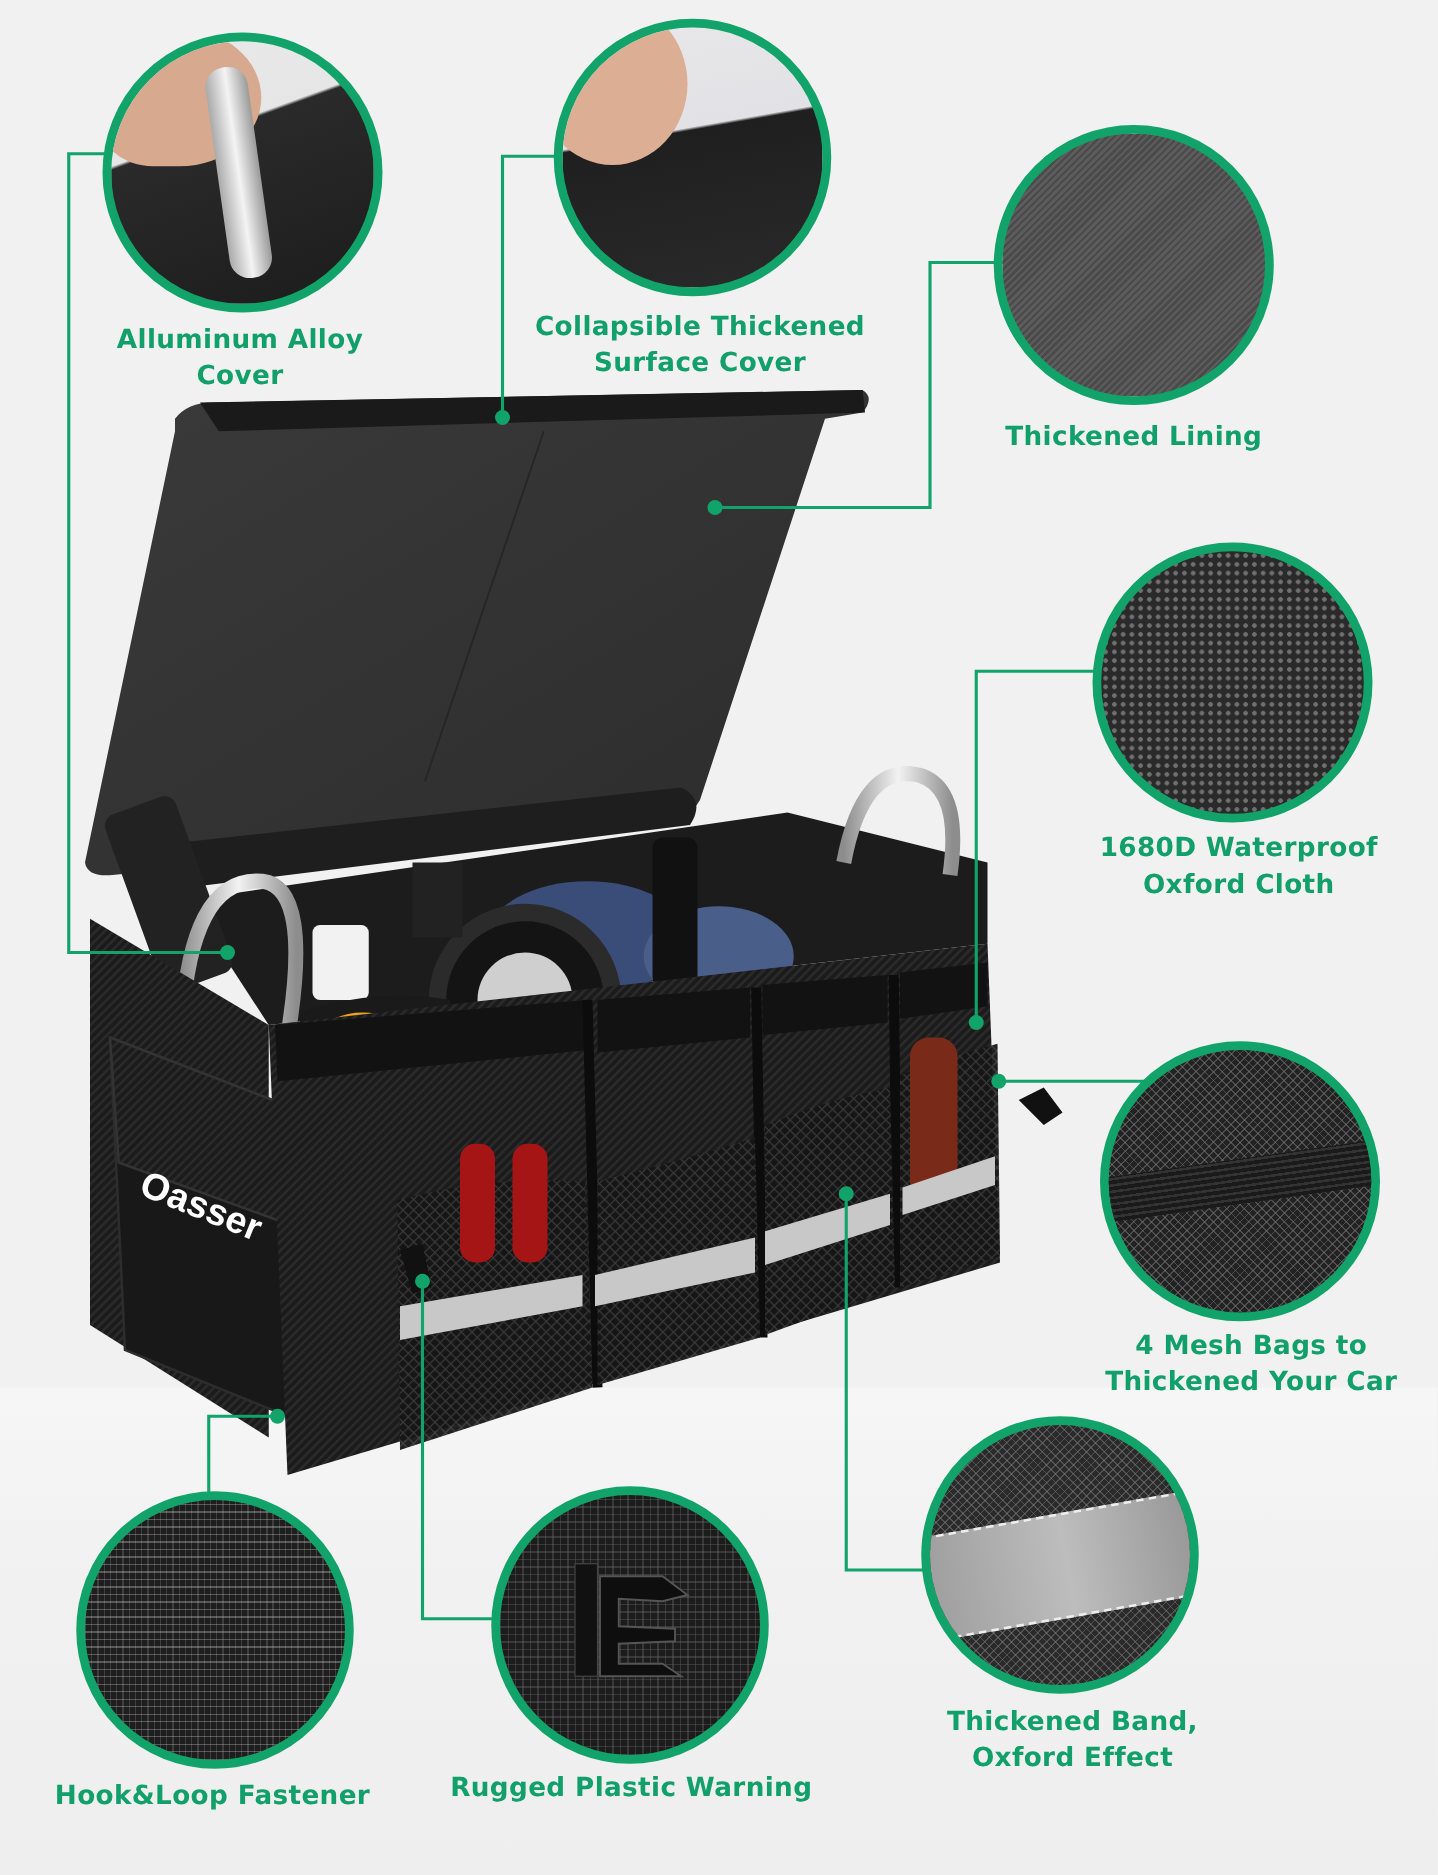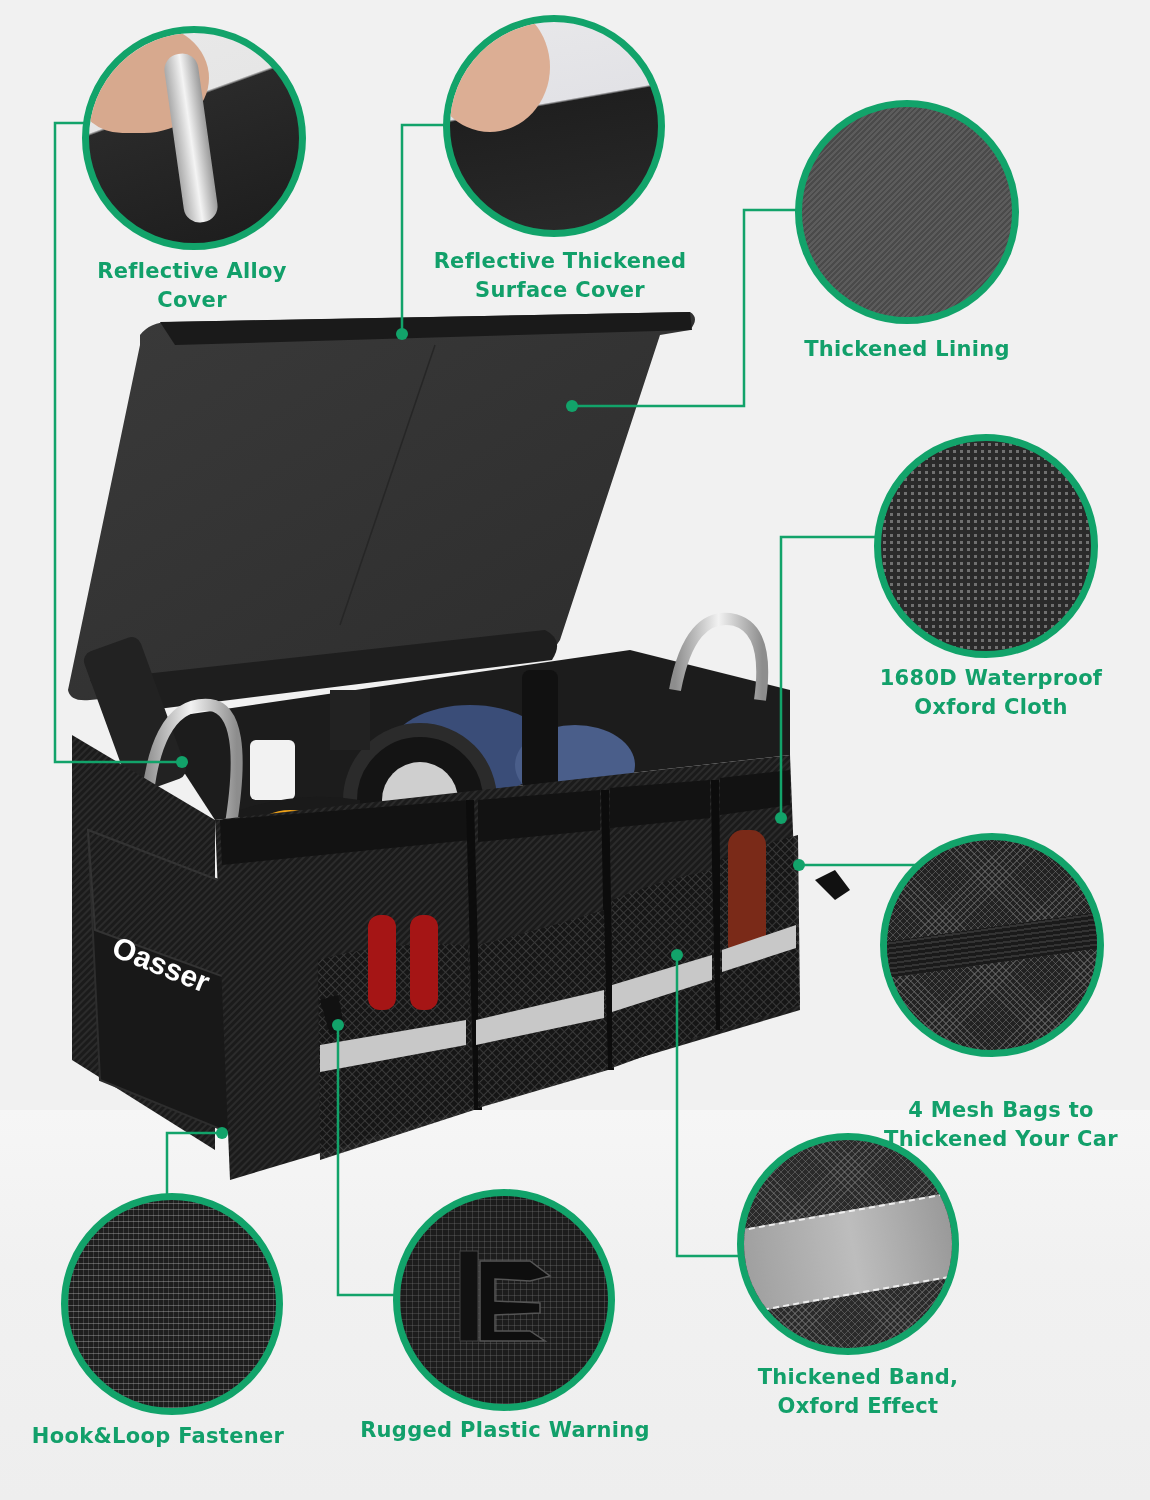--- a/index.html
+++ b/index.html
@@ -223,39 +223,39 @@
   <svg class="buckle-shape" viewBox="0 0 120 110">
     <rect x="10" y="10" width="18" height="90" fill="#111" stroke="#444"></rect>
     <path d="M30 20 L80 20 L100 35 L80 40 L45 38 L45 60 L90 62 L90 72 L45 74 L45 90 L80 90 L95 100 L30 100 Z" fill="#0e0e0e" stroke="#555" stroke-width="1.5"></path>
   </svg>
 </div>
 <div class="circle tex-reflect" style="left:737px;top:1133px;width:222px;height:222px;">
   <div class="band"></div>
 </div>
 
 <div class="label" style="left:72px;top:257px;width:240px;">
-  <span>Reflective Alloy</span>
+  <span>Alluminum Alloy</span>
   <span>Cover</span>
 </div>
 <div class="label" style="left:410px;top:247px;width:300px;">
-  <span>Reflective Thickened</span>
+  <span>Collapsible Thickened</span>
   <span>Surface Cover</span>
 </div>
 <div class="label" style="left:785px;top:335px;width:244px;">
   <span>Thickened Lining</span>
 </div>
 <div class="label" style="left:856px;top:664px;width:270px;">
   <span>1680D Waterproof</span>
   <span>Oxford Cloth</span>
 </div>
-<div class="label" style="left:866px;top:1062px;width:270px;margin-top:34px;">
+<div class="label" style="left:866px;top:1062px;width:270px;">
   <span>4 Mesh Bags to</span>
   <span>Thickened Your Car</span>
 </div>
-<div class="label" style="left:18px;top:1422px;width:280px;">
+<div class="label" style="left:30px;top:1422px;width:280px;">
   <span>Hook&amp;Loop Fastener</span>
 </div>
 <div class="label" style="left:360px;top:1416px;width:290px;">
   <span>Rugged Plastic Warning</span>
 </div>
 <div class="label" style="left:728px;top:1363px;width:260px;">
   <span>Thickened Band,</span>
   <span>Oxford Effect</span>
 </div>
 

